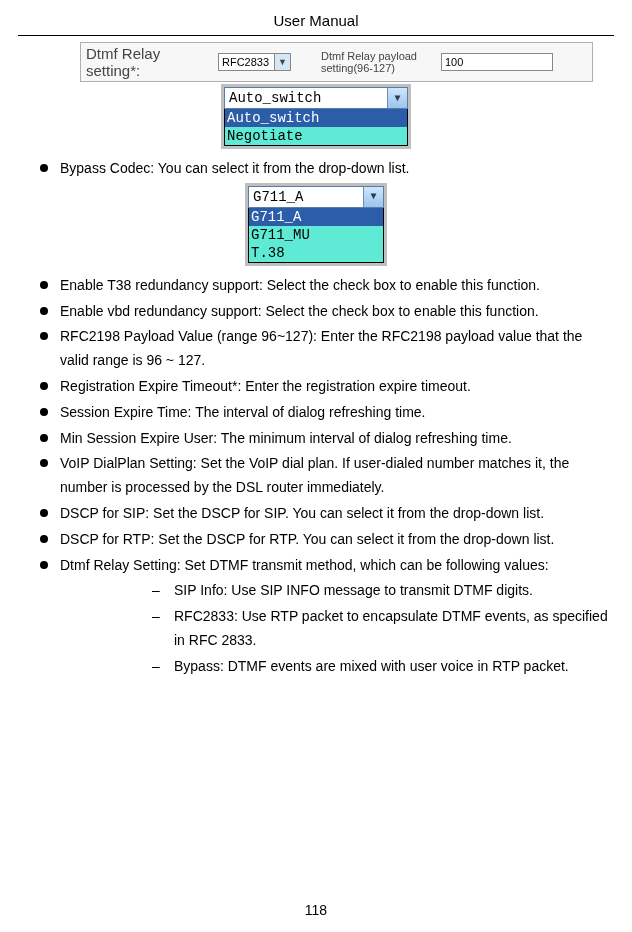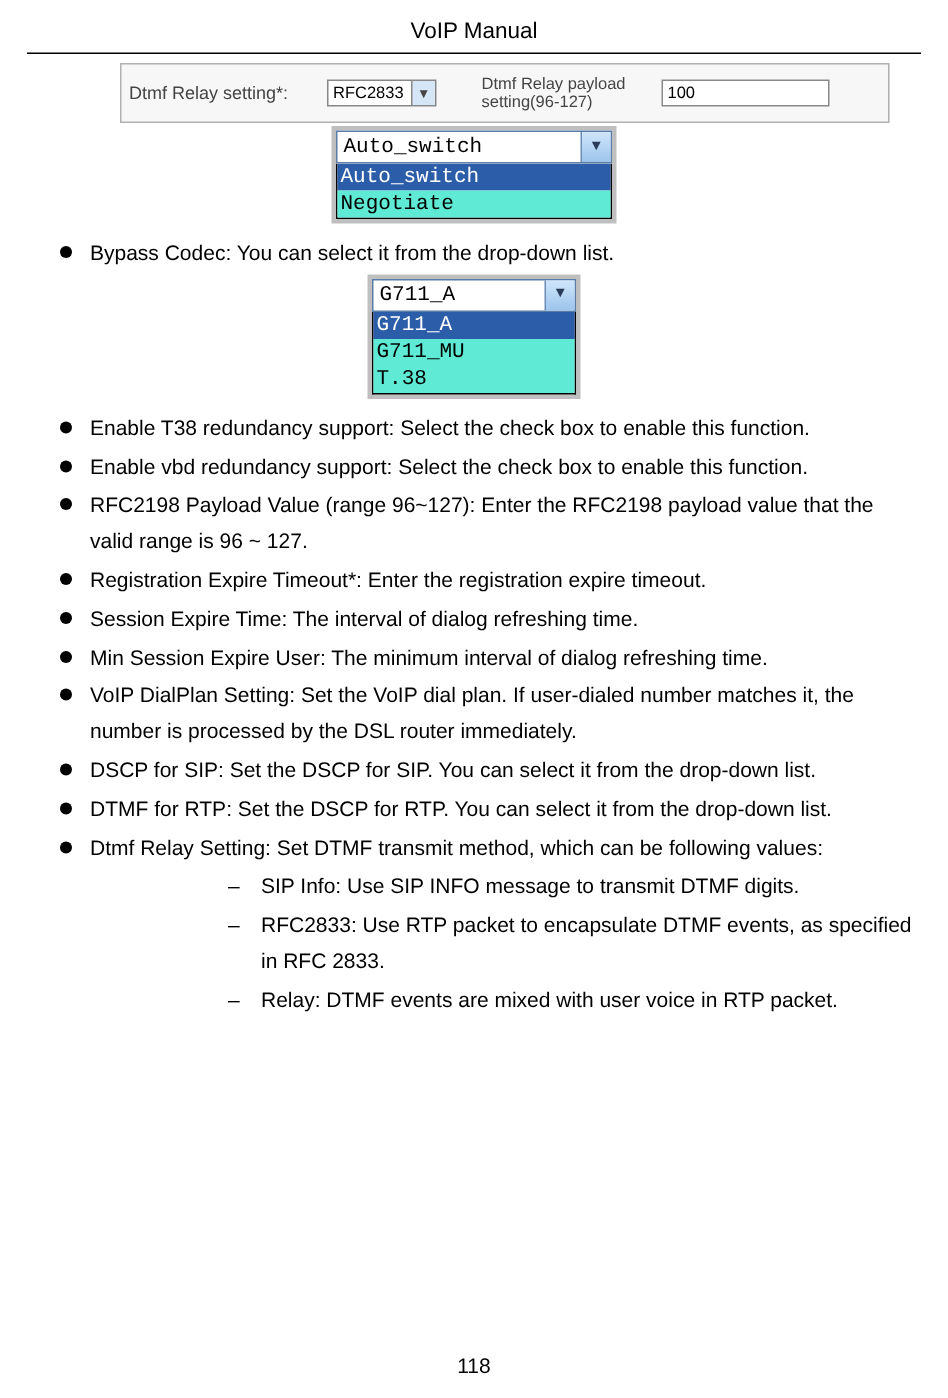--- a/index.html
+++ b/index.html
@@ -25,21 +25,21 @@
     .dtmf-row {
       margin: 0 auto 0 62px;
       border: 1px solid #b0b0b0;
       background: #f7f7f7;
       width: 513px;
       height: 40px;
       display: flex;
       align-items: center;
       padding: 0 5px;
     }
-    .dtmf-label1 { width: 132px; color: #444; font-size: 12px; }
+    .dtmf-label1 { width: 132px; color: #444; font-size: 15px; }
     .dtmf-select {
       border: 1px solid #888;
       background: #fff;
       height: 18px;
       width: 73px;
       font-size: 11px;
       display: flex;
       align-items: center;
       padding: 0 3px;
       position: relative;
@@ -111,21 +111,21 @@
     .describe-block { margin-top: 2px; }
 
     .page-number {
       position: absolute; bottom: 14px; left: 0; right: 0;
       text-align: center; font-size: 14px;
     }
   </style>
 </head>
 <body>
 
-<div class="header-title">VoIP Manual</div>
+<div class="header-title">User Manual</div>
 
 <div class="content-area">
 
   <div class="dtmf-row">
     <div class="dtmf-label1">Dtmf Relay setting*:</div>
     <div class="dtmf-select">
       <span>RFC2833</span>
       <span class="combo-btn">▼</span>
     </div>
     <div class="dtmf-label2">Dtmf Relay payload setting(96-127)</div>
@@ -165,25 +165,25 @@
 
   <ul class="bullets describe-block">
     <li><span class="bold">Enable T38 redundancy support:</span><span> Select the check box to enable this function.</span></li>
     <li><span class="bold">Enable vbd redundancy support:</span><span> Select the check box to enable this function.</span></li>
     <li><span class="bold">RFC2198 Payload Value (range 96~127):</span><span> Enter the RFC2198 payload value that the valid range is 96 ~ 127.</span></li>
     <li><span class="bold">Registration Expire Timeout*:</span><span> Enter the registration expire timeout.</span></li>
     <li><span class="bold">Session Expire Time:</span><span> The interval of dialog refreshing time.</span></li>
     <li><span class="bold">Min Session Expire User:</span><span> The minimum interval of dialog refreshing time.</span></li>
     <li><span class="bold">VoIP DialPlan Setting</span><span>: Set the VoIP dial plan. If user-dialed number matches it, the number is processed by the DSL router immediately.</span></li>
     <li><span class="bold">DSCP for SIP</span><span>: Set the DSCP for SIP. You can select it from the drop-down list.</span></li>
-    <li><span class="bold">DTMF for RTP</span><span>: Set the DSCP for RTP. You can select it from the drop-down list.</span></li>
+    <li><span class="bold">DSCP for RTP</span><span>: Set the DSCP for RTP. You can select it from the drop-down list.</span></li>
     <li><span class="bold">Dtmf Relay Setting</span><span>: Set DTMF transmit method, which can be following values:</span></li>
   </ul>
 
   <ul class="sub">
     <li><span class="bold">SIP Info:</span><span> Use SIP INFO message to transmit DTMF digits.</span></li>
     <li><span class="bold">RFC2833:</span><span> Use RTP packet to encapsulate DTMF events, as specified in RFC 2833.</span></li>
-    <li><span class="bold">Relay:</span><span> DTMF events are mixed with user voice in RTP packet.</span></li>
+    <li><span class="bold">Bypass:</span><span> DTMF events are mixed with user voice in RTP packet.</span></li>
   </ul>
 
 </div>
 
 <div class="page-number">118</div>
 
 </body></html>

